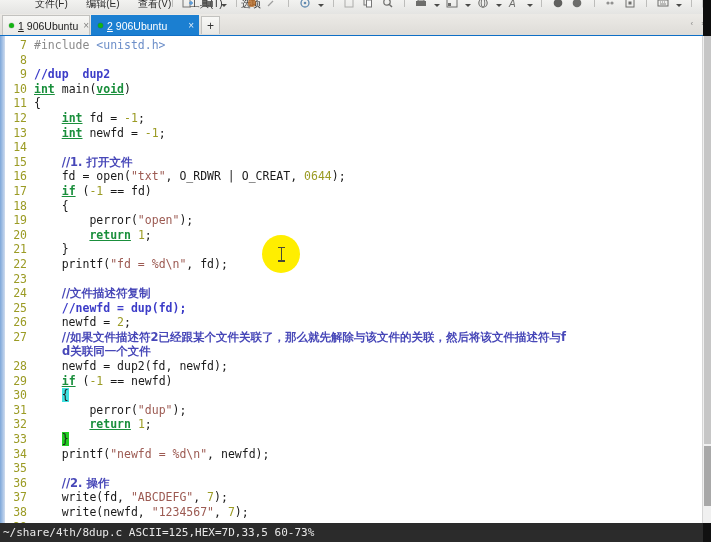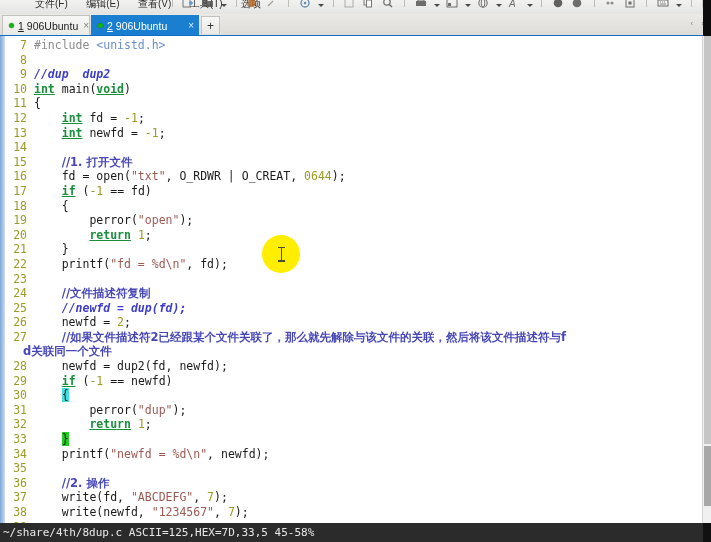--- a/index.html
+++ b/index.html
@@ -108,27 +108,27 @@
   }
   .num{
     display:inline-block;width:22px;text-align:right;
     color:#9b9b24;margin-right:7px;
   }
   .kw{color:#1a8f3c;font-weight:bold;text-decoration:underline;}
   .str{color:#9c5a52;}
   .num-lit{color:#9b9b24;}
   .pre{color:#8a8a8a;}
   .hdr{color:#6d8fc9;}
-  .cmt{color:#3c3cc8;font-weight:bold;font-style:italic;}
+  .cmt{color:#3c3cc8;font-weight:bold;}
   .cmt-cn{color:#4747b8;font-weight:bold;font-family:"DejaVu Sans","Liberation Sans",sans-serif;font-size:11.5px;}
   .plain{color:#1a1a1a;}
   .br-cyan{background:#3fe0e0;color:#1a1a1a;}
   .br-green{background:#22cc22;color:#1a1a1a;}
   .wrapline{
-    display:block;height:14.6px;padding-left:18px;
+    display:block;height:14.6px;padding-left:29px;margin-left:28px;
   }
 
   
   .cursor-halo{
     position:absolute;width:38px;height:38px;border-radius:50%;
     background:#ffee00;
     left:262px;top:235px;
     display:flex;align-items:center;justify-content:center;
   }
   .ibeam{
@@ -302,16 +302,16 @@
   </div>
 
   <div class="right-dark"></div>
 
   <div class="vscroll">
     <div class="vs-arrow" style="top:2px;">▲</div>
     <div class="vthumb"></div>
     <div class="vthumb2"></div>
   </div>
 
-  <div class="statusbar">~/share/4th/8dup.c ASCII=125,HEX=7D,33,5 45-58%</div>
+  <div class="statusbar">~/share/4th/8dup.c ASCII=125,HEX=7D,33,5 60-73%</div>
   <div class="status-right-edge"></div>
 
 </div>
 
 </body></html>

